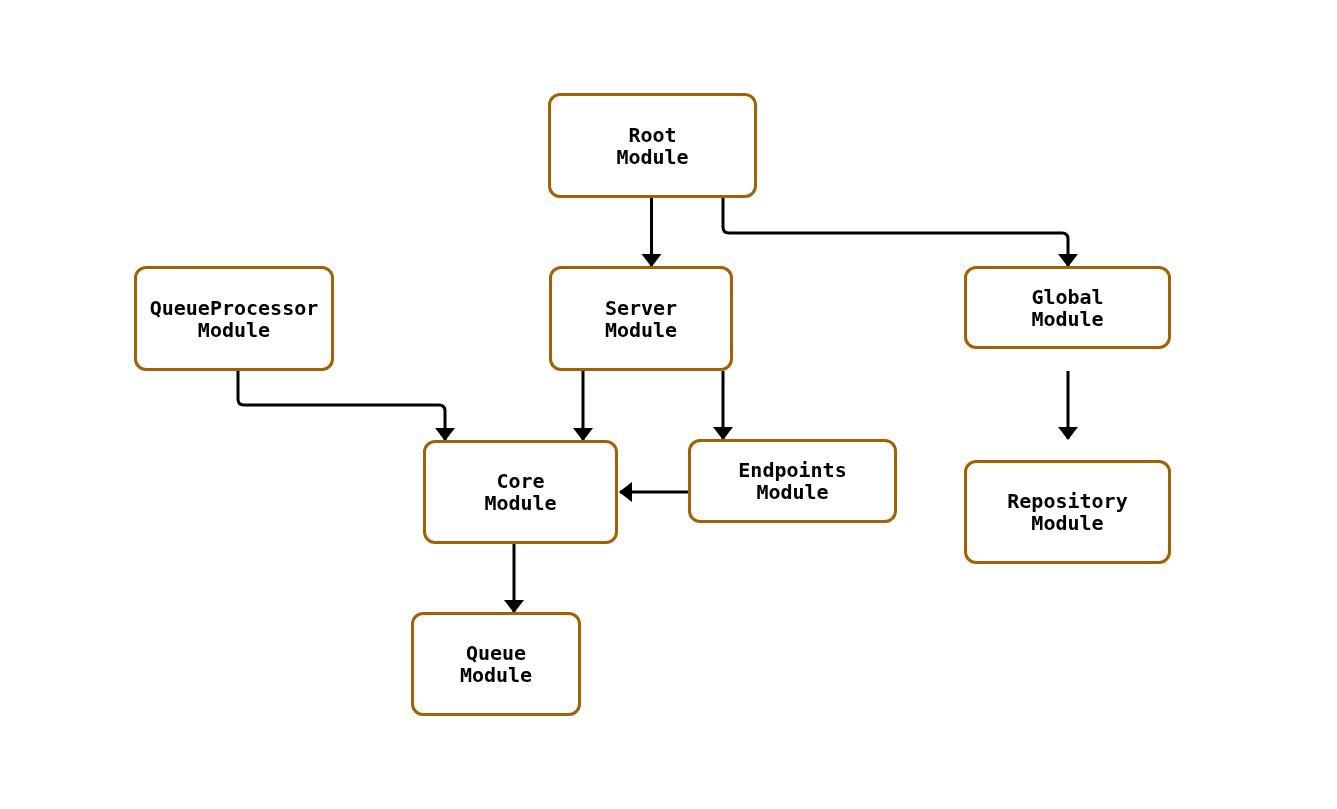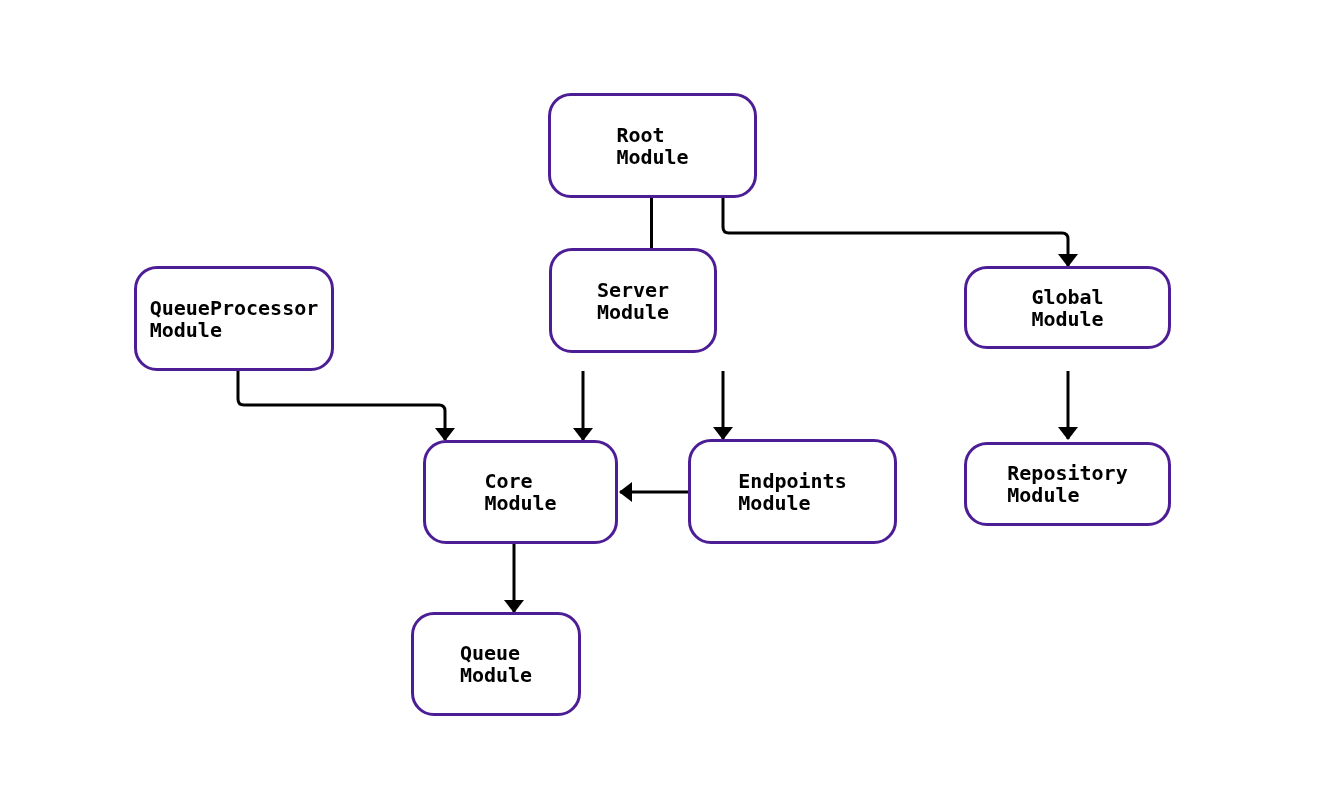--- a/index.html
+++ b/index.html
@@ -25,25 +25,26 @@
   .edges path.edge {
     fill: none;
     stroke: #000000;
     stroke-width: 3;
     stroke-linecap: butt;
   }
   .node {
     position: absolute;
     box-sizing: border-box;
     background: #ffffff;
-    border: 3px solid #4c1d95;
-    border-radius: 23px;
+    border: 3px solid #a16207;
+    border-radius: 12px;
     display: flex;
     align-items: center;
     justify-content: center;
+    text-align: center;
   }
   .node .label {
     font-family: "DejaVu Sans Mono", monospace;
     font-weight: bold;
     font-size: 20px;
     line-height: 22px;
     color: #000000;
     white-space: pre-line;
   }
 </style>
@@ -79,41 +80,41 @@
   <div class="node" style="left:548px; top:93px; width:209px; height:105px;">
     <span class="label">Root
 Module</span>
   </div>
 
   <div class="node" style="left:134px; top:266px; width:200px; height:105px;">
     <span class="label">QueueProcessor
 Module</span>
   </div>
 
-  <div class="node" style="left:549px; top:248px; width:168px; height:105px;">
+  <div class="node" style="left:549px; top:266px; width:184px; height:105px;">
     <span class="label">Server
 Module</span>
   </div>
 
   <div class="node" style="left:964px; top:266px; width:207px; height:83px;">
     <span class="label">Global
 Module</span>
   </div>
 
   <div class="node" style="left:423px; top:440px; width:195px; height:104px;">
     <span class="label">Core
 Module</span>
   </div>
 
-  <div class="node" style="left:688px; top:439px; width:209px; height:105px;">
+  <div class="node" style="left:688px; top:439px; width:209px; height:84px;">
     <span class="label">Endpoints
 Module</span>
   </div>
 
-  <div class="node" style="left:964px; top:442px; width:207px; height:84px;">
+  <div class="node" style="left:964px; top:460px; width:207px; height:104px;">
     <span class="label">Repository
 Module</span>
   </div>
 
   <div class="node" style="left:411px; top:612px; width:170px; height:104px;">
     <span class="label">Queue
 Module</span>
   </div>
 
 </div>

